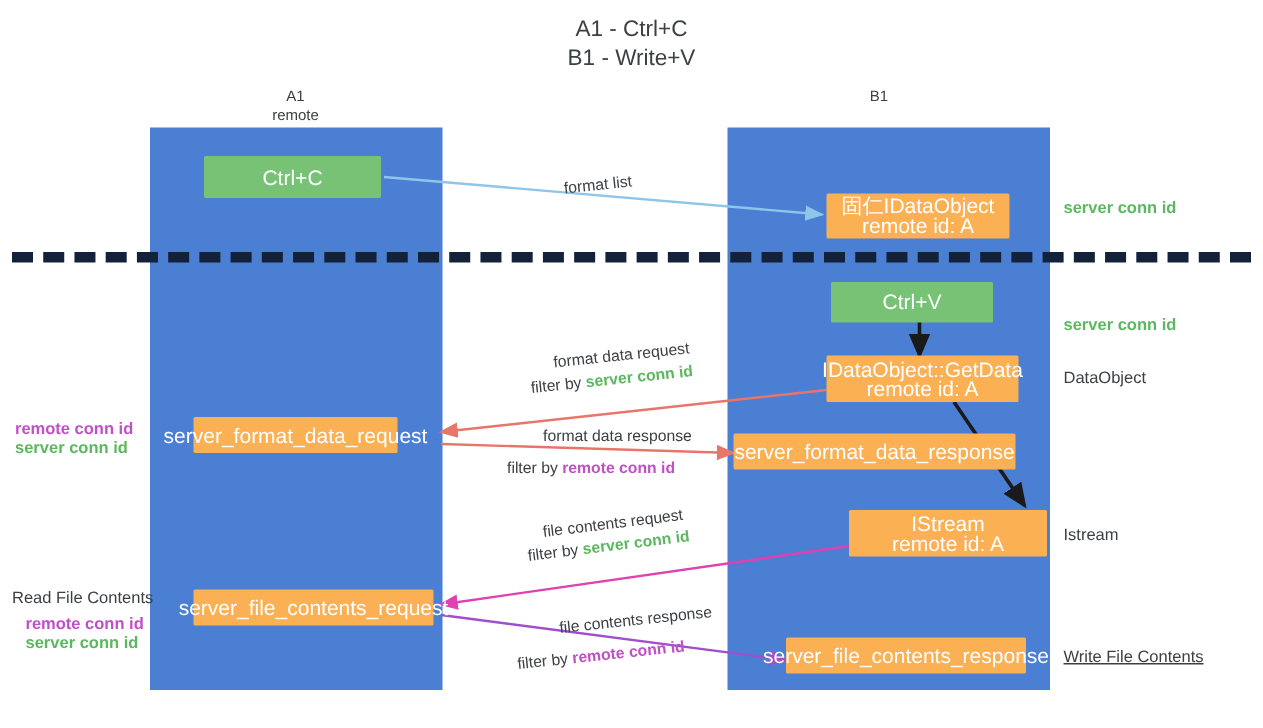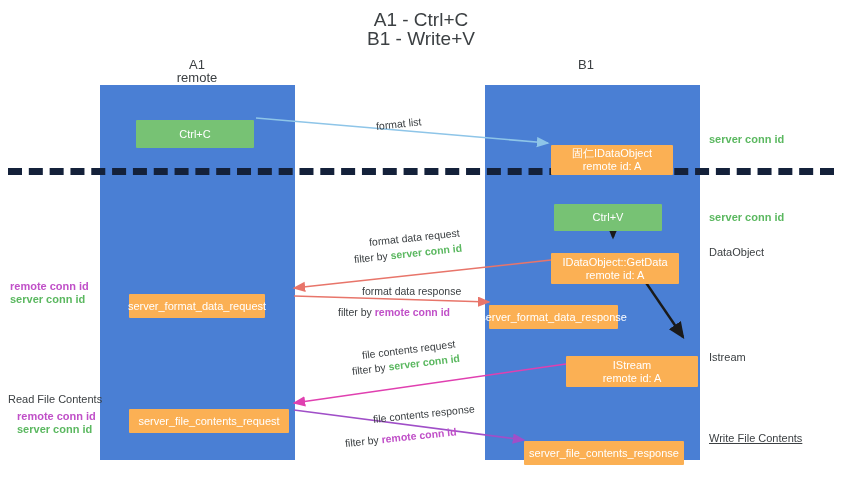--- a/index.html
+++ b/index.html
@@ -16,29 +16,29 @@
     overflow: hidden;
   }
   
   .title-block {
     position: absolute;
     left: 0;
     top: 10px;
     width: 842px;
     text-align: center;
     color: #3c4043;
-    font-size: 19px;
+    font-size: 15px;
     line-height: 19px;
   }
   
   .lane-header {
     position: absolute;
     text-align: center;
     color: #3c4043;
-    font-size: 13px;
+    font-size: 10px;
     line-height: 13px;
     width: 200px;
   }
   .lane-header .lh-title { display: block; }
   .lane-header .lh-sub { display: block; }
   
   .lane {
     position: absolute;
     background: #4a7fd4;
   }
@@ -47,25 +47,24 @@
 
   
   .box {
     position: absolute;
     box-sizing: border-box;
     display: flex;
     flex-direction: column;
     align-items: center;
     justify-content: center;
     color: #ffffff;
-    font-size: 11px;
+    font-size: 14px;
     line-height: 13px;
     text-align: center;
     border-radius: 1px;
-    margin-top: 16px;
   }
   .box.green { background: #77c274; }
   .box.orange { background: #fbb054; }
   .box .l2 { display: block; }
 
   
   .side-label {
     position: absolute;
     font-size: 11px;
     line-height: 14px;
@@ -177,21 +176,21 @@
 
   <div class="box orange" style="left:551px; top:237px; width:128px; height:31px;">
     <span>IDataObject::GetData</span>
     <span class="l2">remote id: A</span>
   </div>
 
   <div class="box orange" style="left:129px; top:278px; width:136px; height:24px;">
     <span>server_format_data_request</span>
   </div>
 
-  <div class="box orange" style="left:489px; top:289px; width:129px; height:24px;">
+  <div class="box orange" style="left:489px; top:289px; width:188px; height:24px;">
     <span>server_format_data_response</span>
   </div>
 
   <div class="box orange" style="left:566px; top:340px; width:132px; height:31px;">
     <span>IStream</span>
     <span class="l2">remote id: A</span>
   </div>
 
   <div class="box orange" style="left:129px; top:393px; width:160px; height:24px;text-align:center;">
     <span>server_file_contents_request</span>

